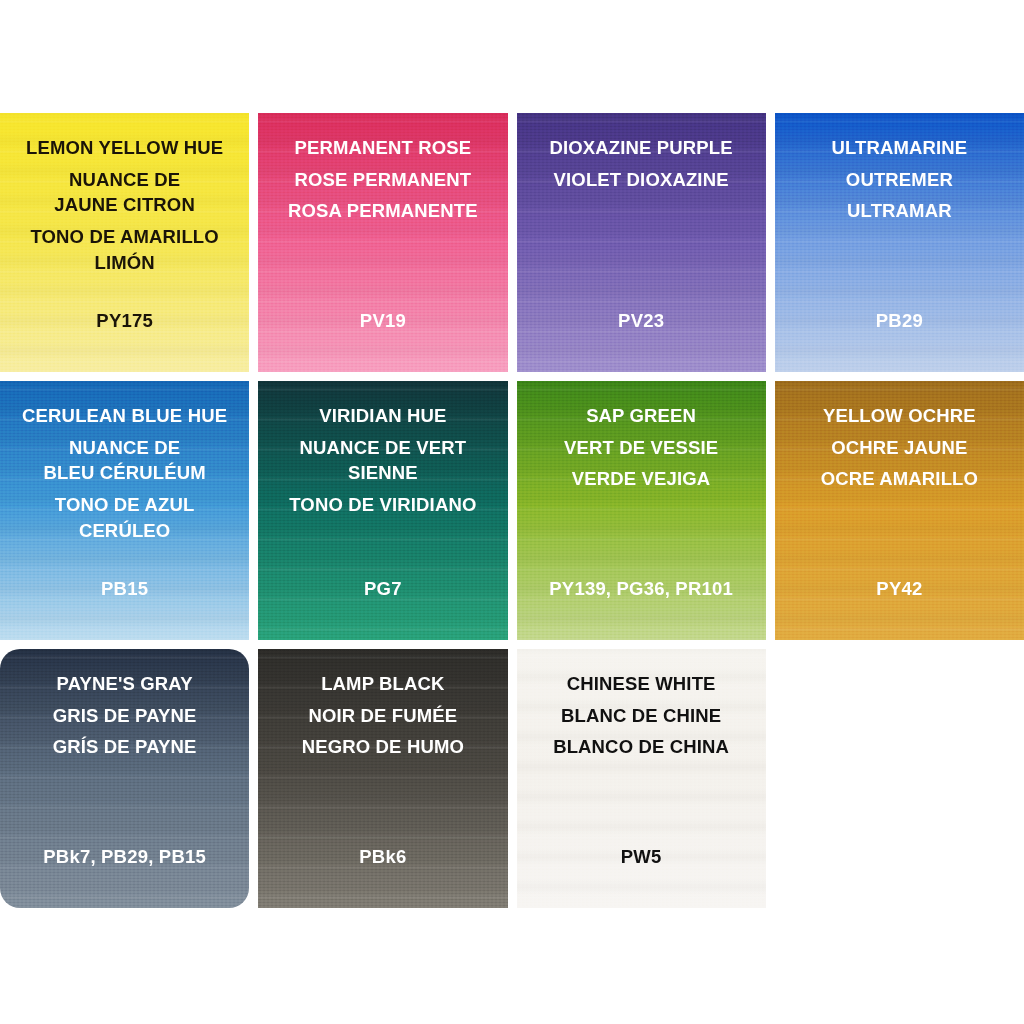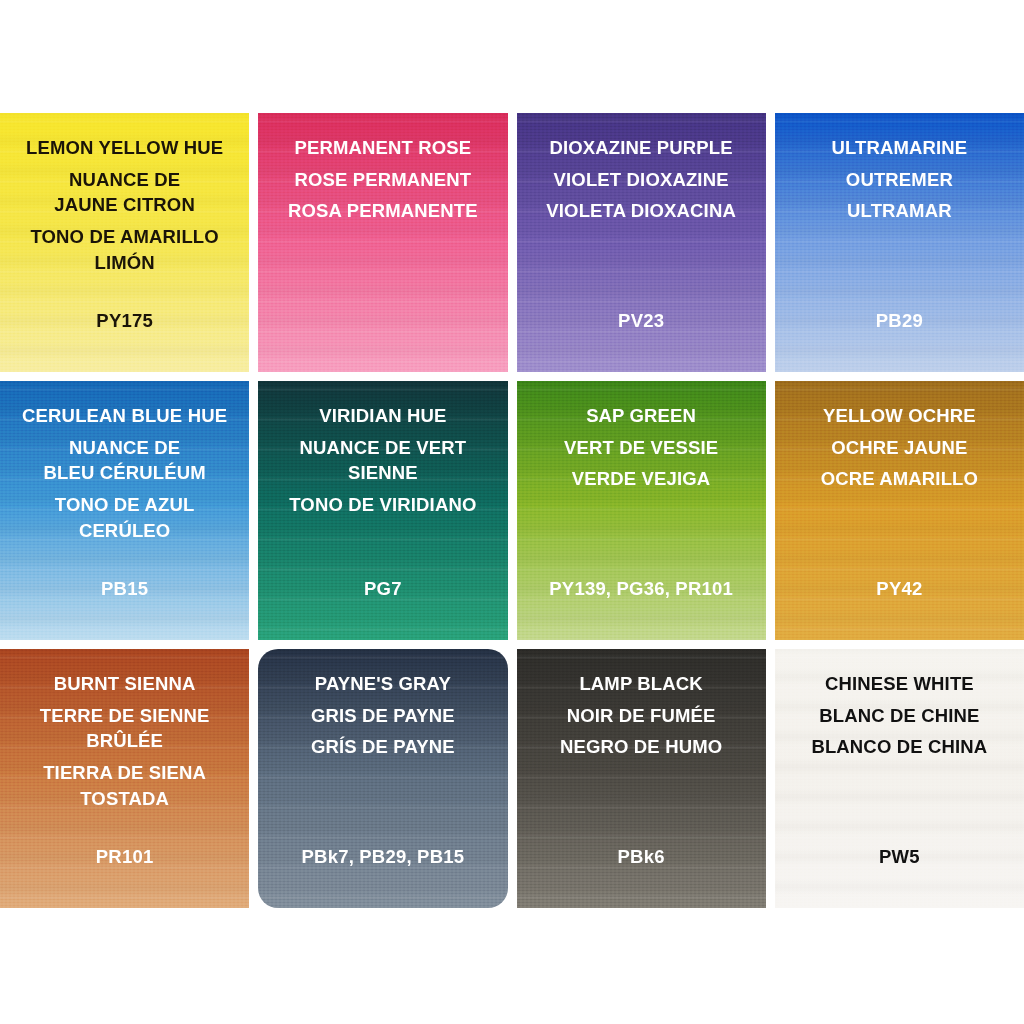--- a/index.html
+++ b/index.html
@@ -114,28 +114,28 @@
       <div class="pigment">PY175</div>
     </div>
     <div class="swatch" style="background: linear-gradient(rgb(217, 43, 89) 0%, rgb(239, 93, 142) 48%, rgb(247, 157, 190) 100%); color: rgb(255, 255, 255);">
       <div class="wash"></div>
       <div class="grain"></div>
       <div class="names">
         <div class="name-line name-en">PERMANENT ROSE</div>
         <div class="name-line name-fr">ROSE PERMANENT</div>
         <div class="name-line name-es">ROSA PERMANENTE</div>
       </div>
+      <div class="pigment">PV19</div>
     </div>
     <div class="swatch" style="background: linear-gradient(rgb(66, 49, 127) 0%, rgb(107, 87, 171) 48%, rgb(157, 140, 203) 100%); color: rgb(255, 255, 255);">
       <div class="wash"></div>
       <div class="grain"></div>
       <div class="names">
         <div class="name-line name-en">DIOXAZINE PURPLE</div>
         <div class="name-line name-fr">VIOLET DIOXAZINE</div>
-        <div class="name-line name-es">VIOLETA DIOXACINA</div>
       </div>
       <div class="pigment">PV23</div>
     </div>
     <div class="swatch" style="background: linear-gradient(rgb(11, 82, 198) 0%, rgb(110, 154, 224) 48%, rgb(189, 207, 235) 100%); color: rgb(255, 255, 255);">
       <div class="wash"></div>
       <div class="grain"></div>
       <div class="names">
         <div class="name-line name-en">ULTRAMARINE</div>
         <div class="name-line name-fr">OUTREMER</div>
         <div class="name-line name-es">ULTRAMAR</div>
@@ -178,32 +178,20 @@
     <div class="swatch" style="background: linear-gradient(rgb(156, 106, 28) 0%, rgb(217, 154, 40) 48%, rgb(224, 169, 63) 100%); color: rgb(255, 255, 255);">
       <div class="wash"></div>
       <div class="grain"></div>
       <div class="names">
         <div class="name-line name-en">YELLOW OCHRE</div>
         <div class="name-line name-fr">OCHRE JAUNE</div>
         <div class="name-line name-es">OCRE AMARILLO</div>
       </div>
       <div class="pigment">PY42</div>
     </div>
-    <div class="swatch" style="background: linear-gradient(rgb(168, 67, 31) 0%, rgb(201, 118, 62) 48%, rgb(223, 169, 119) 100%); color: rgb(255, 255, 255);">
-      <div class="wash"></div>
-      <div class="grain"></div>
-      <div class="names">
-        <div class="name-line name-en">BURNT SIENNA</div>
-        <div class="name-line name-fr">TERRE DE SIENNE
-BRÛLÉE</div>
-        <div class="name-line name-es">TIERRA DE SIENA
-TOSTADA</div>
-      </div>
-      <div class="pigment">PR101</div>
-    </div>
     <div class="swatch" style="background: linear-gradient(rgb(35, 47, 66) 0%, rgb(90, 106, 124) 48%, rgb(126, 139, 153) 100%); color: rgb(255, 255, 255); border-radius: 20px;">
       <div class="wash"></div>
       <div class="grain"></div>
       <div class="names">
         <div class="name-line name-en">PAYNE'S GRAY</div>
         <div class="name-line name-fr">GRIS DE PAYNE</div>
         <div class="name-line name-es">GRÍS DE PAYNE</div>
       </div>
       <div class="pigment">PBk7, PB29, PB15</div>
     </div>

